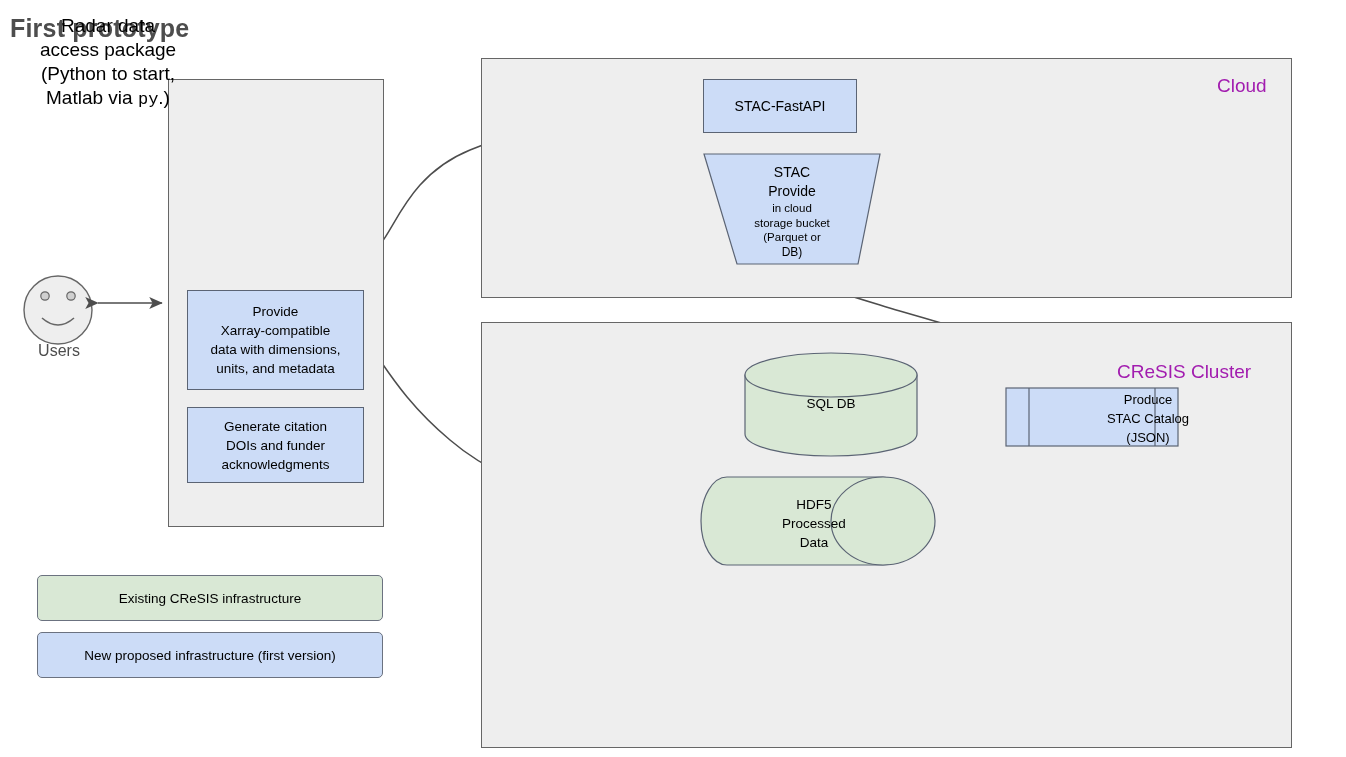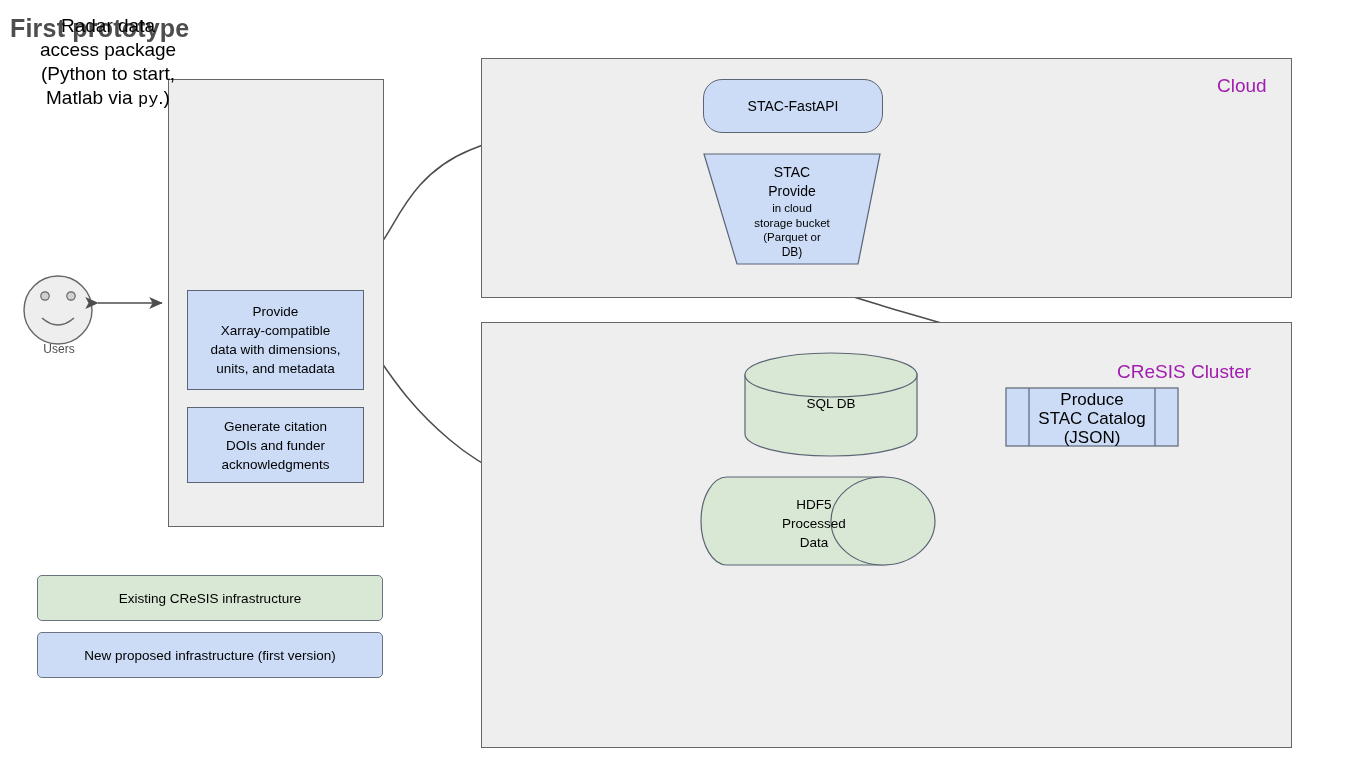--- a/index.html
+++ b/index.html
@@ -93,21 +93,21 @@
   .legend-green { background: #d9e8d5; }
   .legend-blue  { background: #ccdcf7; }
 
   
   .users-label {
     position: absolute;
     left: 14px;
     top: 342px;
     width: 90px;
     text-align: center;
-    font-size: 12px;
+    font-size: 16px;
     color: #4d4d4d;
   }
 
   svg.overlay {
     position: absolute;
     left: 0; top: 0;
     width: 1346px;
     height: 757px;
     pointer-events: none;
   }
@@ -195,21 +195,21 @@
 data with dimensions,
 units, and metadata</span>
   </div>
 
   <div class="blue-node" style="left:187px; top:407px; width:177px; height:76px; white-space:pre-line;">
     <span>Generate citation
 DOIs and funder
 acknowledgments</span>
   </div>
 
-  <div class="blue-node" style="left:703px; top:79px; width:180px; height:54px; font-size:14px;border-radius:19px;">
+  <div class="blue-node" style="left:703px; top:79px; width:154px; height:54px; font-size:14px;">
     <span>STAC-FastAPI</span>
   </div>
 
   <svg class="overlay" viewBox="0 0 1346 757">
     <polygon points="704,154 880,154 858,264 737,264" fill="#ccdcf7" stroke="#5b6474" stroke-width="1.2"></polygon>
   </svg>
   <div class="shape-text" style="left:722px; top:163px; width:140px;">
     <div style="font-size:14px; line-height:19px;">STAC</div>
     <div style="font-size:14px; line-height:19px;">Provide</div>
     <div style="font-size:11.5px; line-height:14.5px;">in cloud</div>
@@ -235,21 +235,21 @@
       <line x1="1155" y1="388" x2="1155" y2="446" stroke="#5b6474" stroke-width="1.2"></line>
     </g>
   </svg>
 
   <div class="shape-text" style="left:761px; top:396px; width:140px; font-size:13.5px;">SQL DB</div>
 
   <div class="shape-text" style="left:744px; top:495px; width:140px; font-size:13.5px; line-height:19px; white-space:pre-line;">HDF5
 Processed
 Data</div>
 
-  <div class="shape-text" style="left:1032px; top:390px; width:120px; font-size:17px; line-height:19px; white-space:pre-line;">Produce
+  <div class="shape-text" style="left:1088px; top:390px; width:120px; font-size:13px; line-height:19px; white-space:pre-line;">Produce
 STAC Catalog
 (JSON)</div>
 
   <div class="users-label">Users</div>
 
   <div class="legend-pill legend-green" style="left:37px; top:575px; width:346px; height:46px;">
     <span>Existing CReSIS infrastructure</span>
   </div>
   <div class="legend-pill legend-blue" style="left:37px; top:632px; width:346px; height:46px;">
     <span>New proposed infrastructure (first version)</span>

